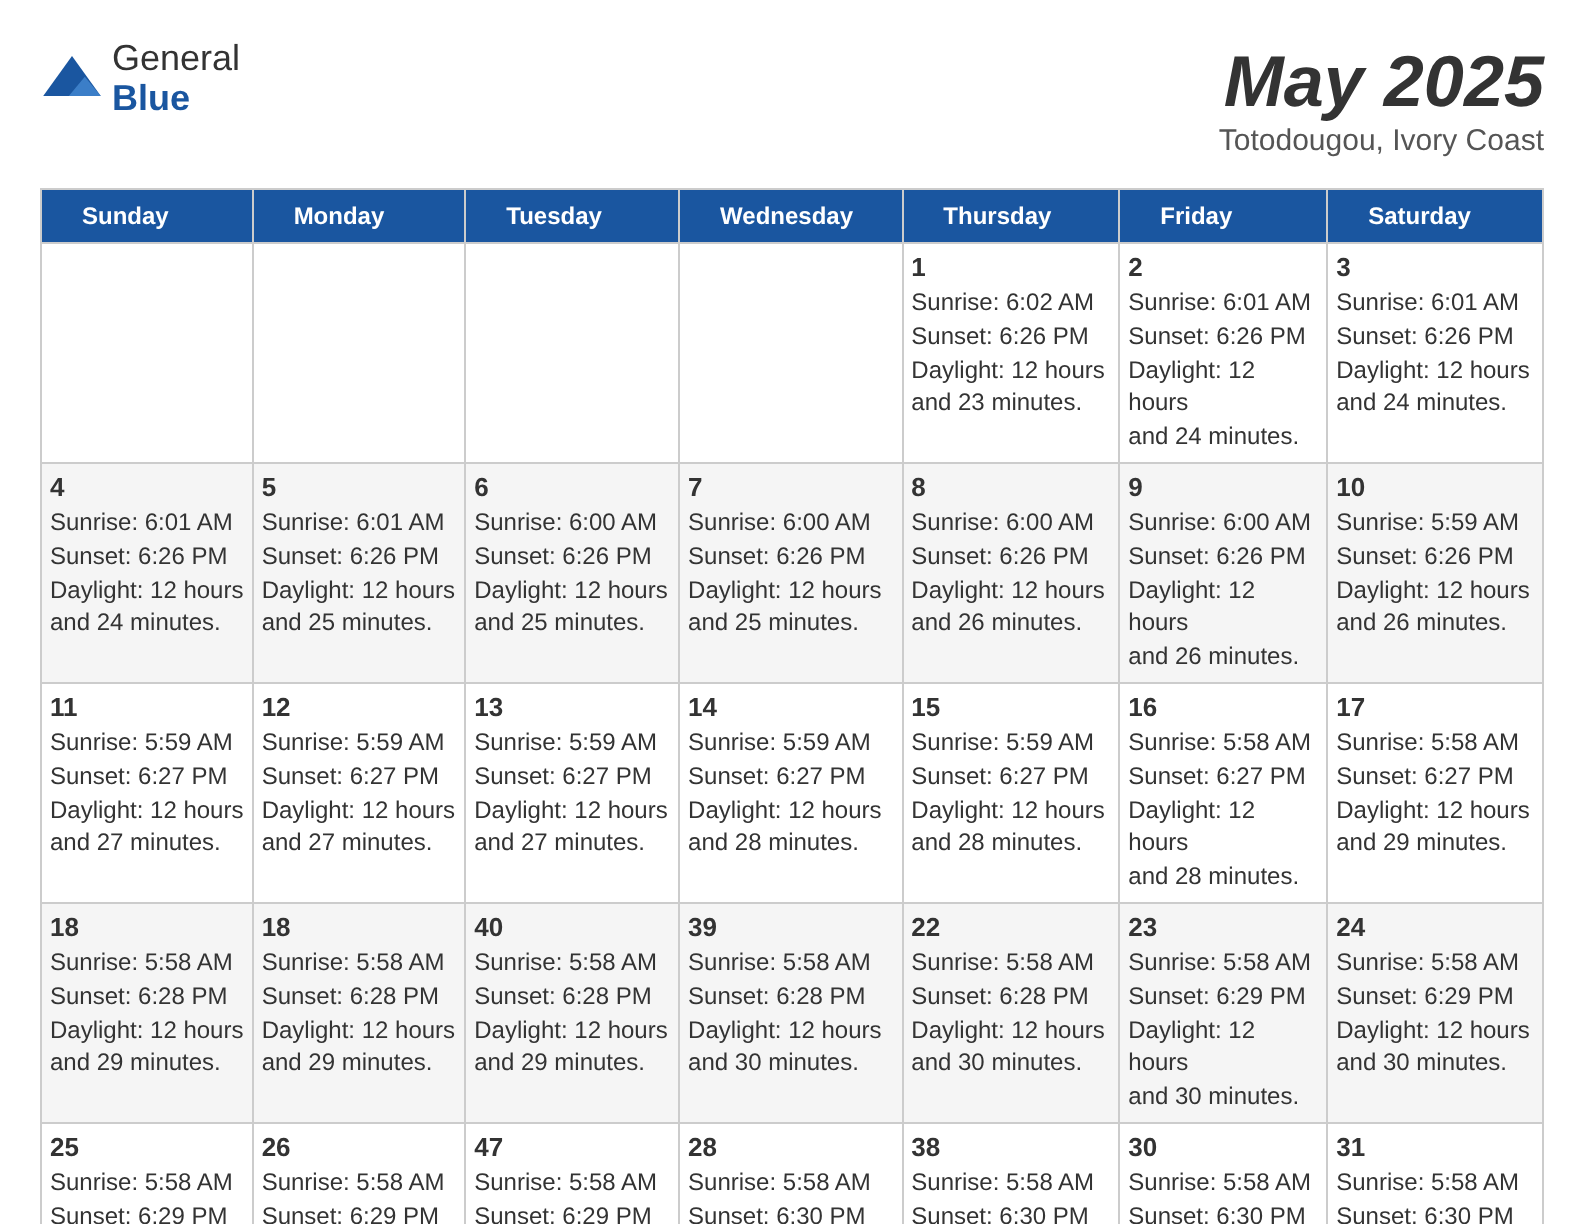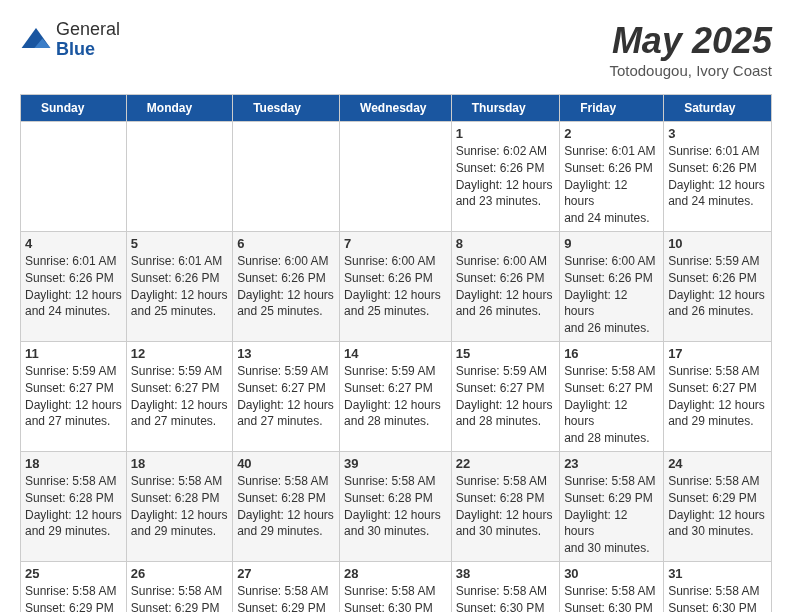--- a/index.html
+++ b/index.html
@@ -317,21 +317,21 @@
 and 31 minutes.</div>
         </td>
         <td>
           <span class="day-num">26</span>
           <div class="day-info" style="white-space: pre-line;">Sunrise: 5:58 AM
 Sunset: 6:29 PM
 Daylight: 12 hours
 and 31 minutes.</div>
         </td>
         <td>
-          <span class="day-num">27</span>
+          <span class="day-num">47</span>
           <div class="day-info" style="white-space: pre-line;">Sunrise: 5:58 AM
 Sunset: 6:29 PM
 Daylight: 12 hours
 and 31 minutes.</div>
         </td>
         <td>
           <span class="day-num">28</span>
           <div class="day-info" style="white-space: pre-line;">Sunrise: 5:58 AM
 Sunset: 6:30 PM
 Daylight: 12 hours

